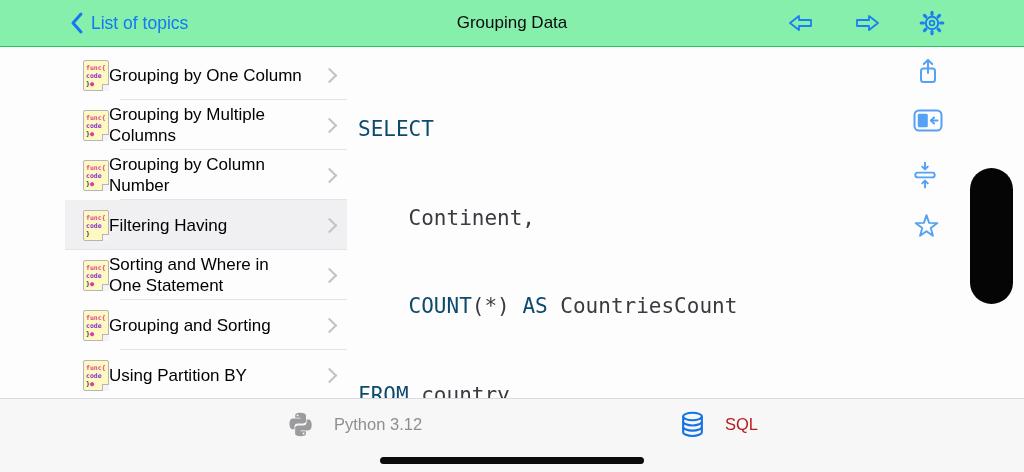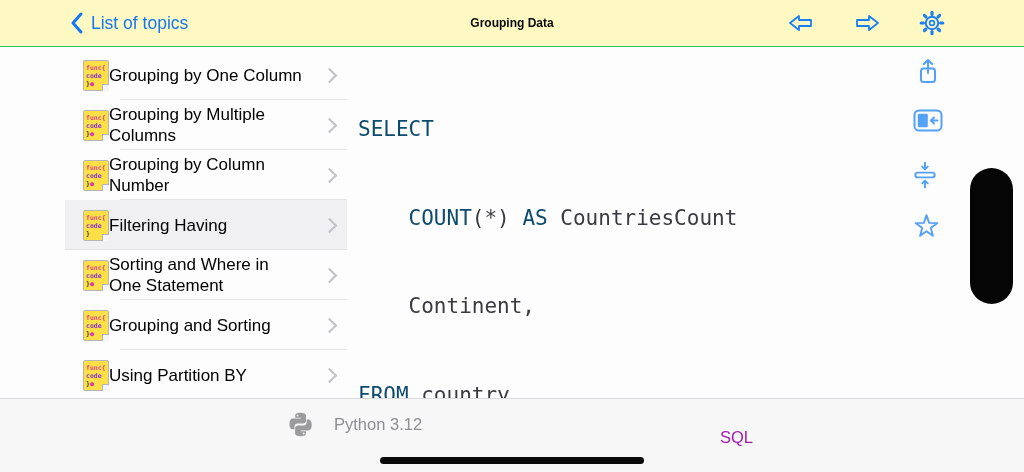--- a/index.html
+++ b/index.html
@@ -1,43 +1,43 @@
 <!DOCTYPE html>
 <html><head>
 <meta charset="utf-8">
 <style>
   html,body{margin:0;padding:0;background:#fff;}
   .page{position:relative;width:1024px;height:472px;overflow:hidden;
         font-family:"Liberation Sans",sans-serif;background:#fdfdfd;}
 
   
-  .navbar{position:absolute;top:0;left:0;right:0;height:46px;background:#fef9c3;
+  .navbar{position:absolute;top:0;left:0;right:0;height:46px;background:#86efac;
           border-bottom:3px solid #22c55e;display:flex;align-items:center;}
   .back-btn{position:absolute;left:70px;top:0;height:46px;display:flex;align-items:center;
             gap:7px;color:#1577f2;font-size:17.5px;cursor:pointer;}
-  .nav-title{position:absolute;left:0;right:0;text-align:center;font-size:12px;
-             font-weight:bold;color:#0b0b0d;}
+  .nav-title{position:absolute;left:0;right:0;text-align:center;font-size:17px;
+             font-weight:normal;color:#0b0b0d;}
   .nav-right{position:absolute;right:78px;top:0;height:46px;display:flex;align-items:center;gap:36px;}
   .nav-right svg{display:block;}
 
   
   .content{position:absolute;top:47px;left:0;right:0;bottom:73px;background:#fdfdfd;}
 
   
   .sidebar{position:absolute;top:0;left:0;width:347px;bottom:0;padding-top:3px;box-sizing:border-box;}
   .side-item{position:relative;margin-left:65px;height:50px;display:flex;align-items:center;
              padding-left:18px;padding-right:12px;box-sizing:border-box;cursor:pointer;}
   .side-item.selected{background:#f0f0f2;}
   .side-item::after{content:"";position:absolute;left:55px;right:0;bottom:0;height:1px;background:#e4e4e7;}
   .side-item.selected::after{left:0;}
   .side-label{font-size:17px;line-height:21px;color:#000;width:196px;margin-left:0;}
   .chev{margin-left:auto;width:9px;height:9px;border-top:2.2px solid #c2c2c8;
         border-right:2.2px solid #c2c2c8;transform:rotate(45deg);flex:none;}
   
-  .doc{position:relative;flex:none;width:26px;height:31px;background:#fde047;border:1px solid #b5b5b8;
+  .doc{position:relative;flex:none;width:26px;height:31px;background:#fef9c3;border:1px solid #b5b5b8;
        border-radius:2px;font-family:"DejaVu Sans Mono",monospace;font-weight:bold;
        font-size:6.5px;line-height:8px;padding:3px 0 0 2px;box-sizing:border-box;display:block;}
   .doc::after{content:"";position:absolute;right:-1px;bottom:-1px;width:6px;height:6px;
        background:#f4f4f6;border-left:1px solid #b5b5b8;border-top:1px solid #b5b5b8;}
   .doc .d1{display:block;color:#d9488c;}
   .doc .d2{display:block;color:#8833cc;}
   .doc .d3{display:block;color:#3a3a3a;}
   .doc .dot{color:#da3fa8;font-size:7px;}
 
   
@@ -49,21 +49,21 @@
   
   .tool-btn{position:absolute;left:913px;cursor:pointer;}
   .black-pill{position:absolute;left:970px;top:121px;width:43px;height:136px;
               background:#050505;border-radius:22px;}
 
   
   .bottombar{position:absolute;left:0;right:0;bottom:0;height:73px;background:#f7f7f7;
              border-top:1px solid #dadade;}
   .lang-tab{position:absolute;top:9px;height:32px;display:flex;align-items:center;gap:20px;cursor:pointer;}
   .tab-python{left:287px;color:#8e8e93;font-size:16.5px;}
-  .tab-sql{left:720px;color:#a21caf;font-size:16.5px;font-weight:500;flex-direction:column;}
+  .tab-sql{left:680px;color:#b91c1c;font-size:16.5px;font-weight:500;}
   .home-indicator{position:absolute;left:380px;top:58px;width:264px;height:7px;
                   background:#0a0a0a;border-radius:4px;}
 </style>
 </head>
 <body>
 
 <div class="page">
 
   <div class="navbar">
     <div class="back-btn">
@@ -175,22 +175,22 @@
         </span>
         <span class="side-label">Using Partition BY</span>
         <span class="chev"></span>
       </div>
 
     </div>
 
     <div class="main">
       <div class="code">
         <div class="code-line"><span class="kw">SELECT</span></div>
+        <div class="code-line"><span>    Continent,</span></div>
         <div class="code-line"><span>    </span><span class="kw">COUNT</span><span>(*) </span><span class="kw">AS</span><span> CountriesCount</span></div>
-        <div class="code-line"><span>    Continent,</span></div>
         <div class="code-line"><span class="kw">FROM</span><span> country</span></div>
         <div class="code-line"><span class="kw">GROUP BY</span><span> Continent</span></div>
         
       </div>
 
     </div>
 
     <span class="tool-btn" style="top:10px">
       <svg width="30" height="30" viewBox="0 0 30 30">
         <rect x="8" y="11.5" width="14" height="13.5" rx="2.5" fill="none" stroke="#55a1f5" stroke-width="2"></rect>

